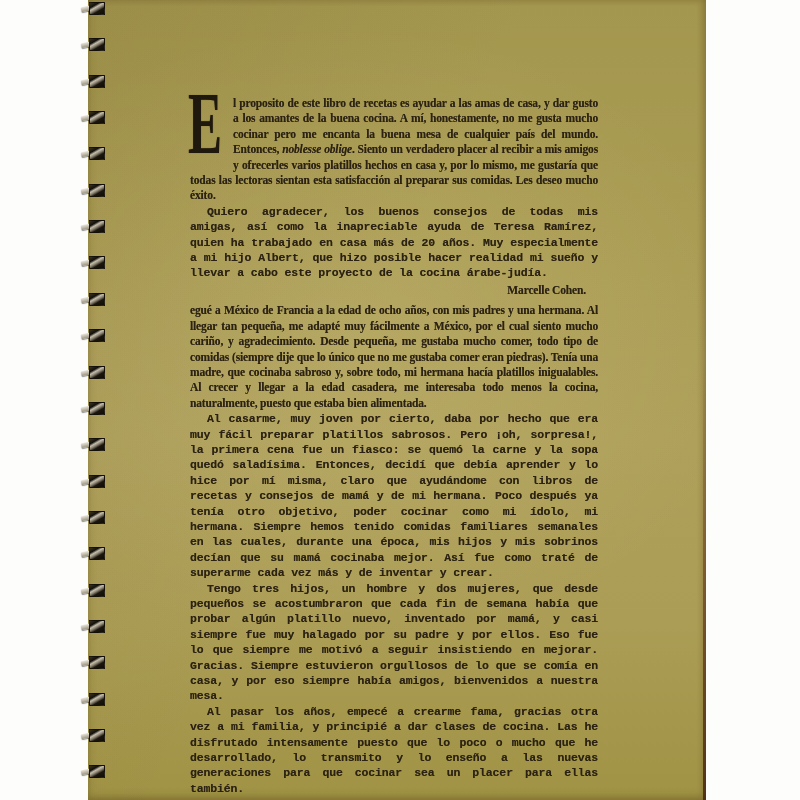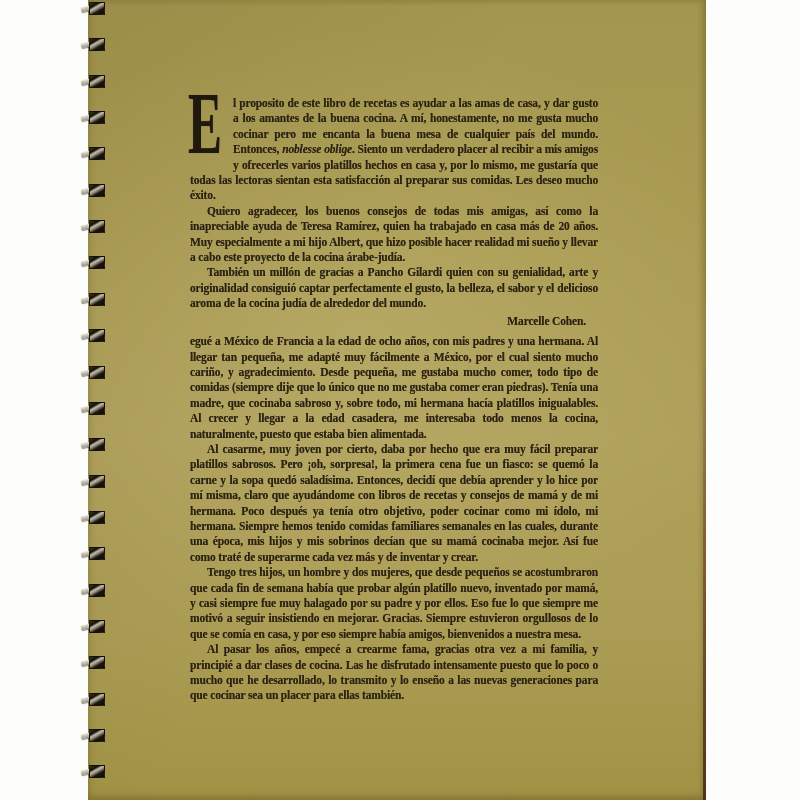--- a/index.html
+++ b/index.html
@@ -27,21 +27,21 @@
     pointer-events: none;
   }
   .content {
     position: absolute; left: 102px; top: 96px; width: 408px;
     font-size: 11.5px; line-height: 15.4px; font-weight: bold;
     letter-spacing: -0.15px;
     color: #2b2213; text-align: justify;
     text-shadow: 0 0 0.5px rgba(43,34,19,0.55);
   }
   .content p { margin: 0; }
-  .content p.indent { text-indent: 17px; }
+  .content p.indent { text-indent: 17px; font-family: Liberation Mono, monospace; }
   .sig { text-align: right; padding-right: 12px; margin: 2px 0 5px !important; }
   section.memoir { margin-top: 4px; }
   .dropcap {
     float: left; width: 37px; height: 62px;
     margin: 2px 8px 0 -2px; position: relative;
   }
   .dropcap.wide { width: 60px; }
   .dropcap > span {
     position: absolute; left: 0; top: -18px;
     font-size: 88px; line-height: 1; font-weight: bold;
@@ -72,21 +72,20 @@
     <div class="content">
 
       <section>
         <p class="opening">
           <span class="dropcap">
               <span>E</span>
             </span>
           <span>l proposito de este libro de recetas es ayudar a las amas de casa, y dar gusto a los amantes de la buena cocina. A mí, honestamente, no me gusta mucho cocinar pero me encanta la buena mesa de cualquier país del mundo. Entonces, </span><i>noblesse oblige</i><span>. Siento un verdadero placer al recibir a mis amigos y ofrecerles varios platillos hechos en casa y, por lo mismo, me gustaría que todas las lectoras sientan esta satisfacción al preparar sus comidas. Les deseo mucho éxito.</span>
         </p>
         <p class="indent">Quiero agradecer, los buenos consejos de todas mis amigas, así como la inapreciable ayuda de Teresa Ramírez, quien ha trabajado en casa más de 20 años. Muy especialmente a mi hijo Albert, que hizo posible hacer realidad mi sueño y llevar a cabo este proyecto de la cocina árabe-judía.</p>
-        <p class="indent">También un millón de gracias a Pancho Gilardi quien con su genialidad, arte y originalidad consiguió captar perfectamente el gusto, la belleza, el sabor y el delicioso aroma de la cocina judía de alrededor del mundo.</p>
         <p class="sig">Marcelle Cohen.</p>
       </section>
 
       <section class="memoir">
         <p class="opening">
           <span>egué a México de Francia a la edad de ocho años, con mis padres y una hermana. Al llegar tan pequeña, me adapté muy fácilmente a México, por el cual siento mucho cariño, y agradecimiento. Desde pequeña, me gustaba mucho comer, todo tipo de comidas (siempre dije que lo único que no me gustaba comer eran piedras). Tenía una madre, que cocinaba sabroso y, sobre todo, mi hermana hacía platillos inigualables. Al crecer y llegar a la edad casadera, me interesaba todo menos la cocina, naturalmente, puesto que estaba bien alimentada.</span>
         </p>
         <p class="indent">Al casarme, muy joven por cierto, daba por hecho que era muy fácil preparar platillos sabrosos. Pero ¡oh, sorpresa!, la primera cena fue un fiasco: se quemó la carne y la sopa quedó saladísima. Entonces, decidí que debía aprender y lo hice por mí misma, claro que ayudándome con libros de recetas y consejos de mamá y de mi hermana. Poco después ya tenía otro objetivo, poder cocinar como mi ídolo, mi hermana. Siempre hemos tenido comidas familiares semanales en las cuales, durante una época, mis hijos y mis sobrinos decían que su mamá cocinaba mejor. Así fue como traté de superarme cada vez más y de inventar y crear.</p>
         <p class="indent">Tengo tres hijos, un hombre y dos mujeres, que desde pequeños se acostumbraron que cada fin de semana había que probar algún platillo nuevo, inventado por mamá, y casi siempre fue muy halagado por su padre y por ellos. Eso fue lo que siempre me motivó a seguir insistiendo en mejorar. Gracias. Siempre estuvieron orgullosos de lo que se comía en casa, y por eso siempre había amigos, bienvenidos a nuestra mesa.</p>
         <p class="indent">Al pasar los años, empecé a crearme fama, gracias otra vez a mi familia, y principié a dar clases de cocina. Las he disfrutado intensamente puesto que lo poco o mucho que he desarrollado, lo transmito y lo enseño a las nuevas generaciones para que cocinar sea un placer para ellas también.</p>

